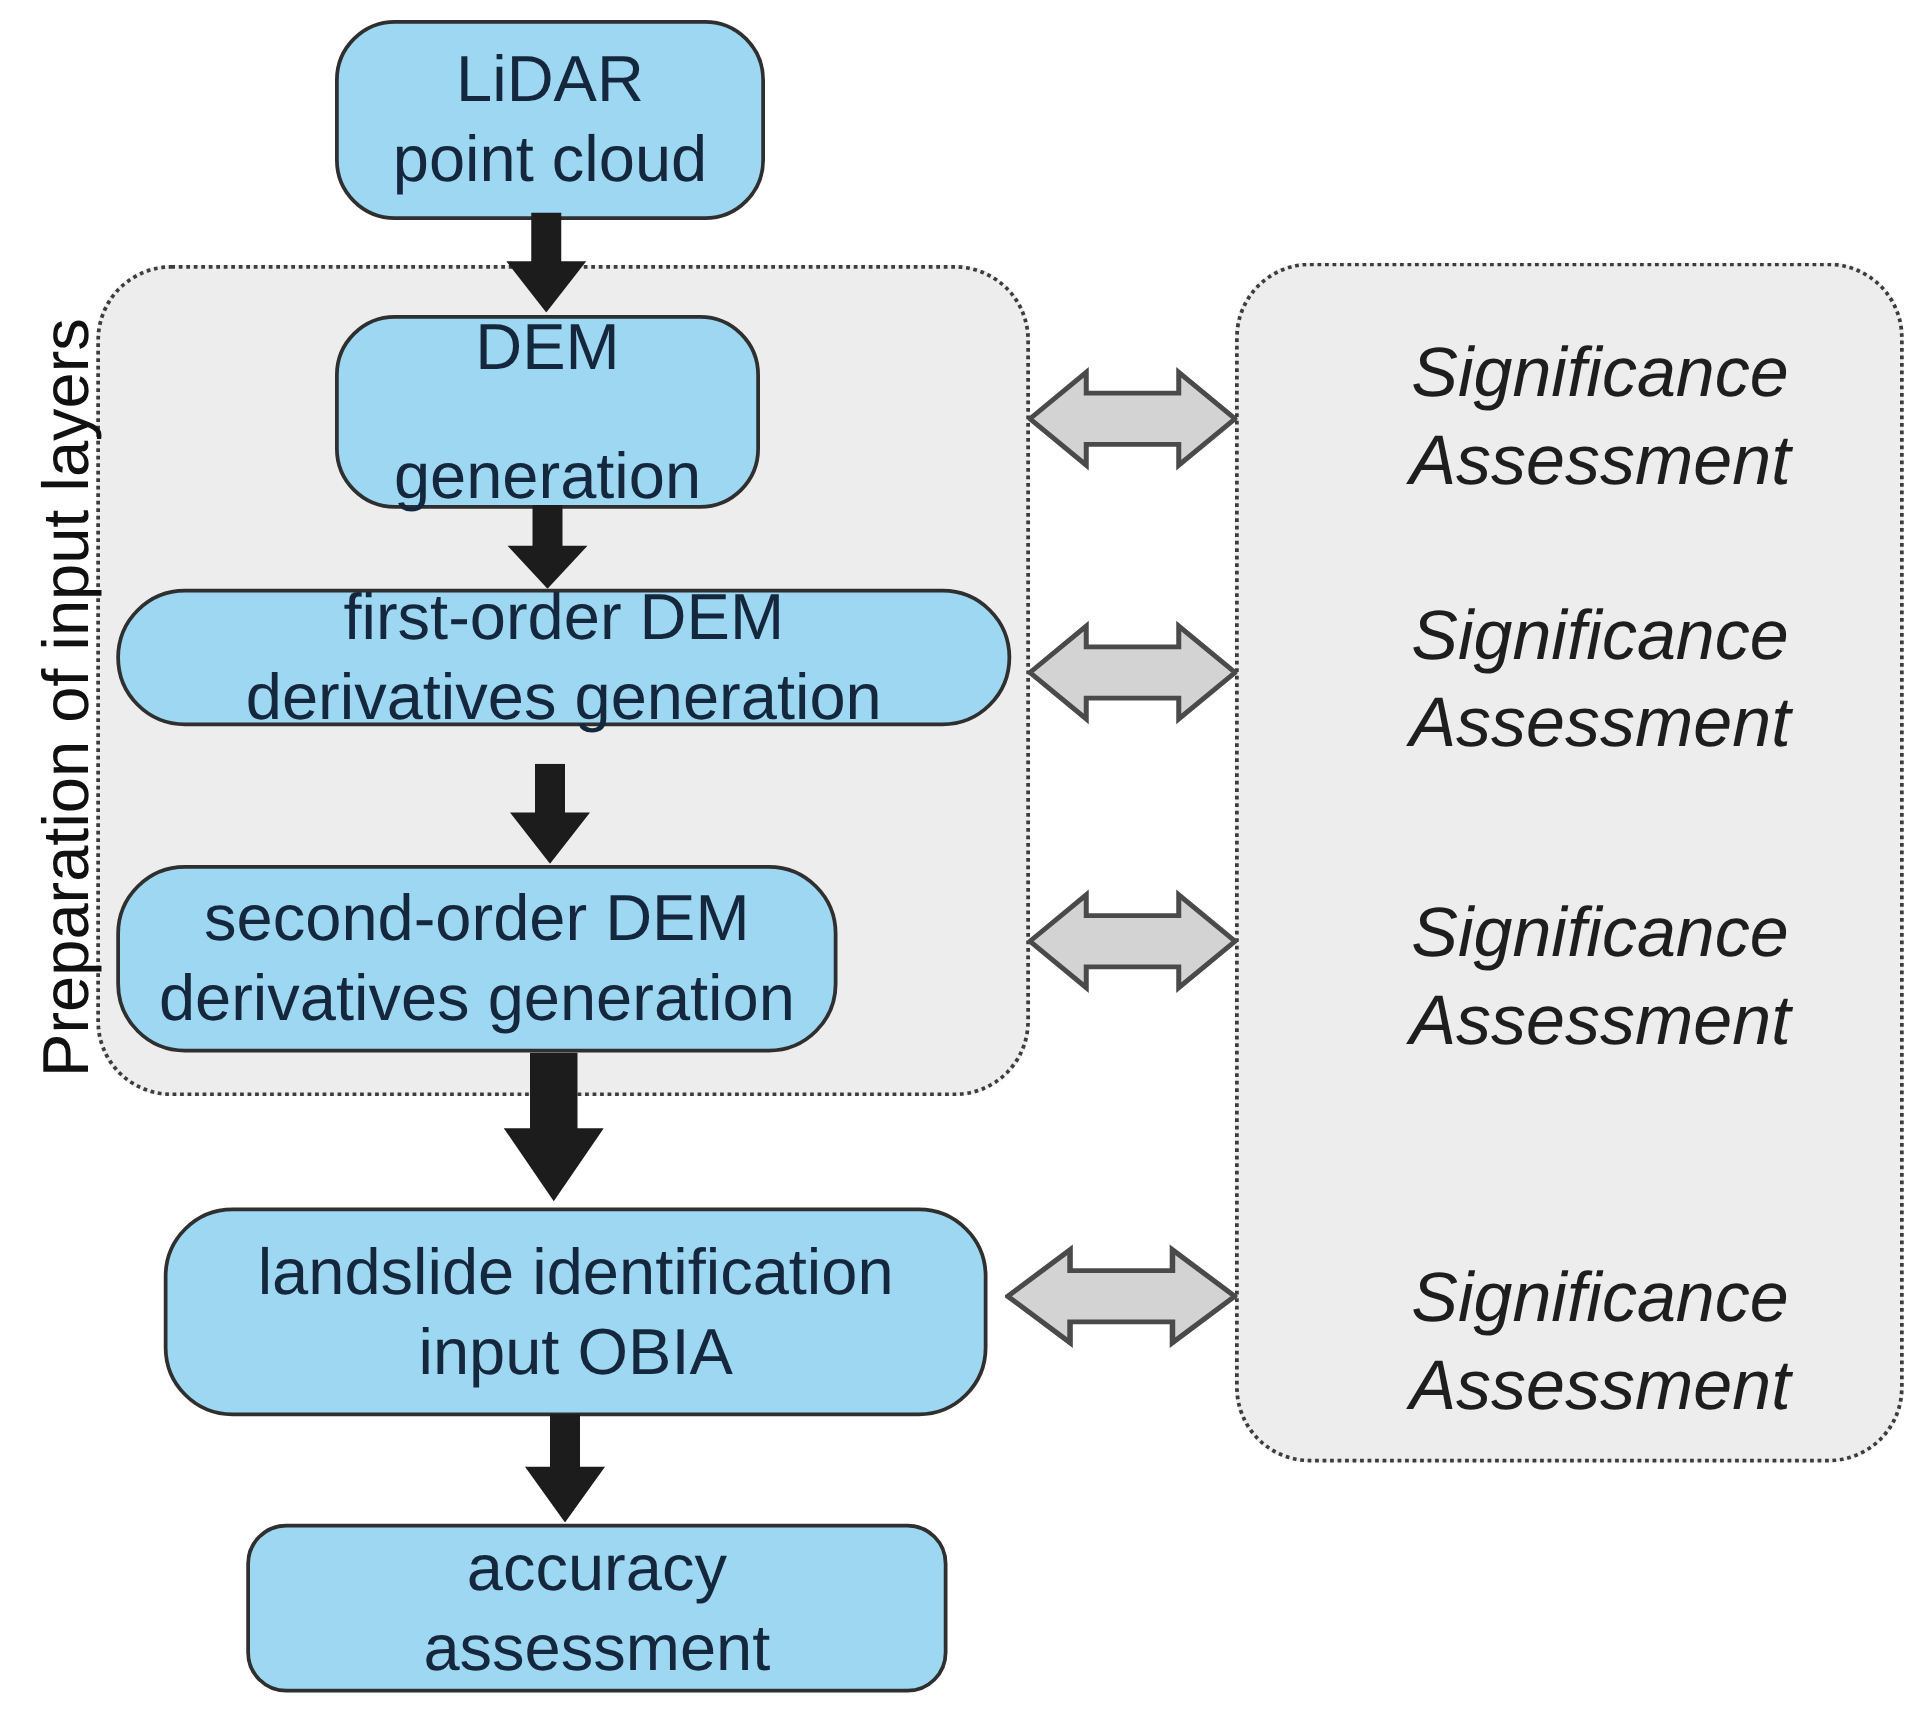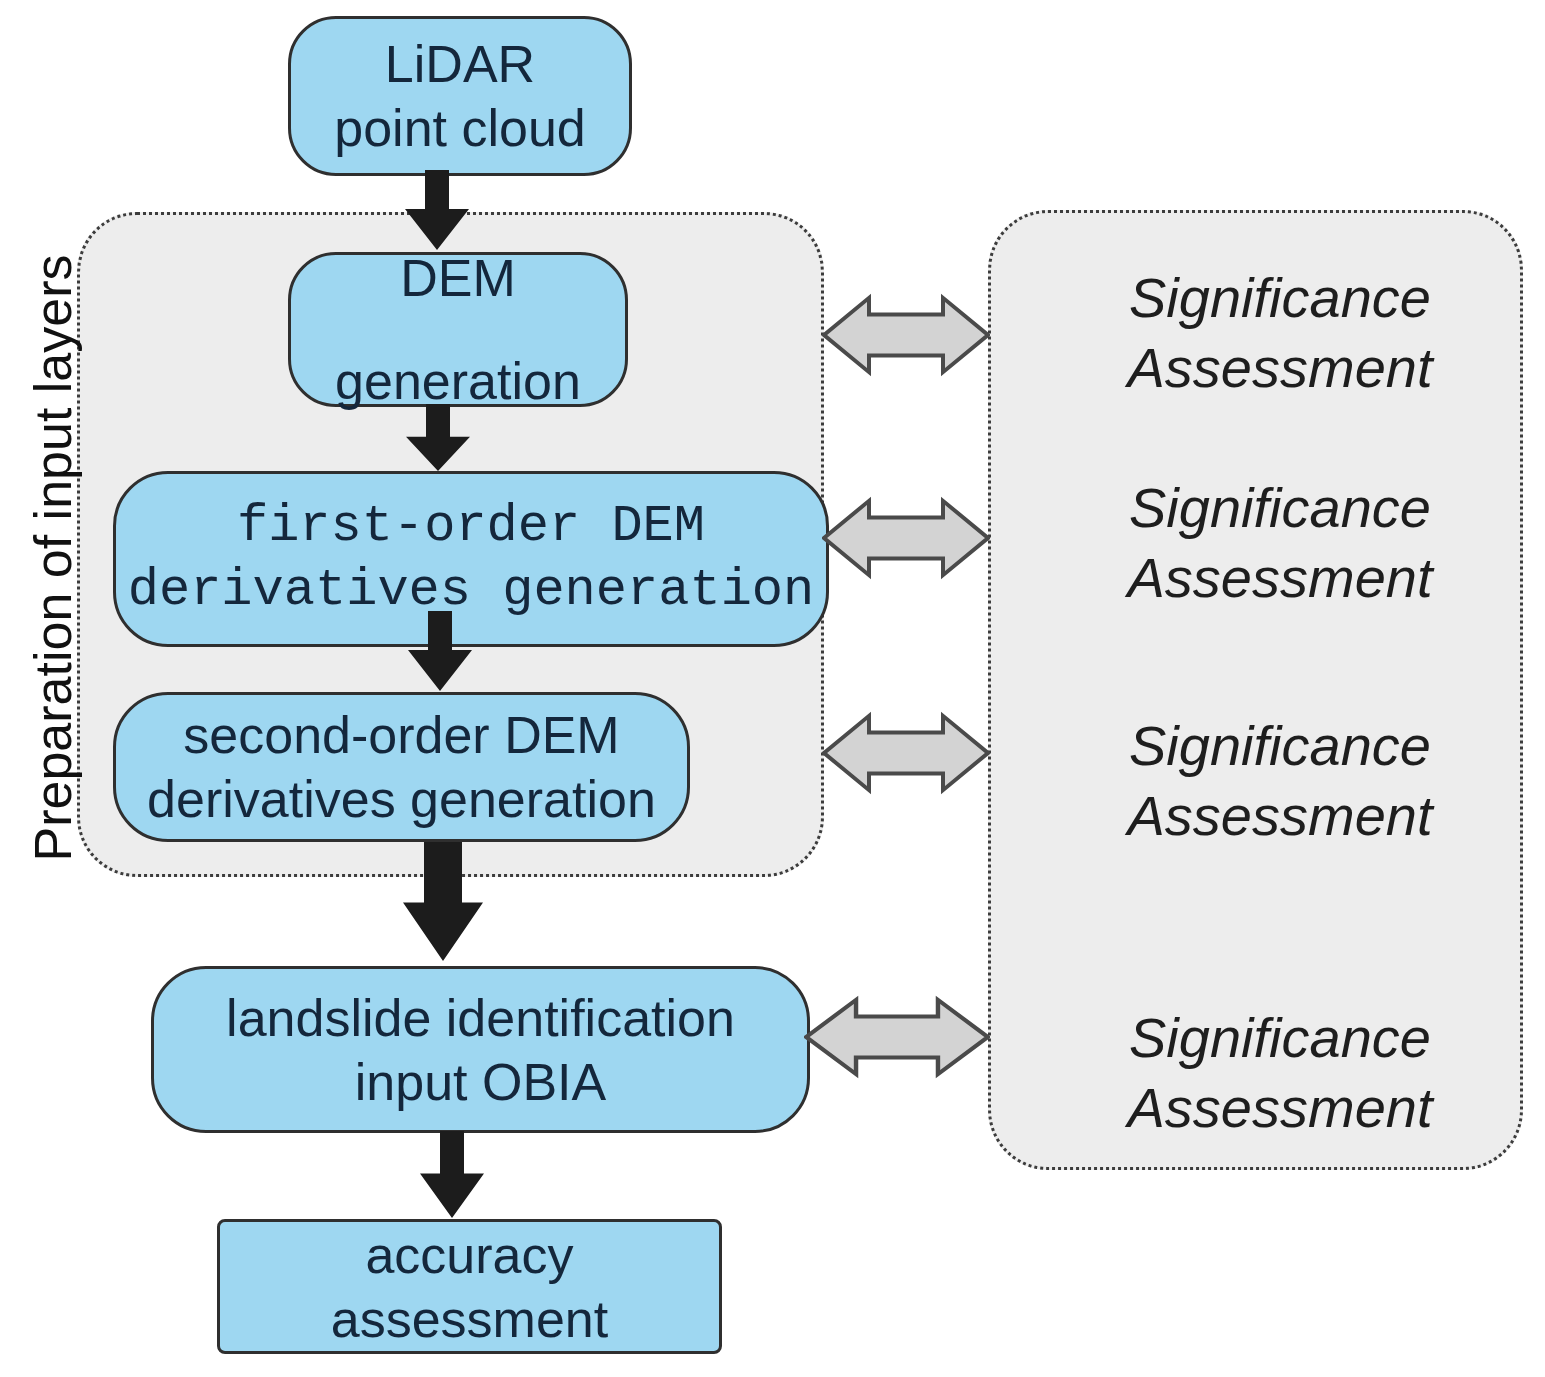--- a/index.html
+++ b/index.html
@@ -24,21 +24,20 @@
     box-sizing:border-box;
     display:flex;
     flex-direction:column;
     align-items:center;
     justify-content:center;
     text-align:right;
     color:#14273c;
     font-size:52px;
     line-height:64px;
     letter-spacing:0px;
-    margin-left:20px;
   }
   .arrow{position:absolute;display:block;}
   .sig-label{
     position:absolute;
     width:500px;
     text-align:center;
     color:#1e1e1e;
     font-size:56px;
     line-height:70px;
     font-style:italic;
@@ -70,36 +69,36 @@
   <div class="node" style="left:268px;top:16px;width:344px;height:160px;border-radius:48px;">
     <span>LiDAR</span>
     <span>point cloud</span>
   </div>
 
   <div class="node" style="left:268px;top:252px;width:340px;height:155px;border-radius:48px;gap:39px;">
     <span>DEM</span>
     <span>generation</span>
   </div>
 
-  <div class="node" style="left:93px;top:471px;width:716px;height:176px;border-radius:55px;font-family:Liberation Mono, monospace;">
+  <div class="node" style="left:93px;top:471px;width:716px;height:110px;border-radius:55px;">
     <span>first-order DEM</span>
     <span>derivatives generation</span>
   </div>
 
   <div class="node" style="left:93px;top:692px;width:577px;height:150px;border-radius:55px;">
     <span>second-order DEM</span>
     <span>derivatives generation</span>
   </div>
 
   <div class="node" style="left:131px;top:966px;width:659px;height:167px;border-radius:55px;">
     <span>landslide identification</span>
     <span>input OBIA</span>
   </div>
 
-  <div class="node" style="left:197px;top:1219px;width:505px;height:135px;border-radius:8px;">
+  <div class="node" style="left:197px;top:1219px;width:561px;height:135px;border-radius:32px;">
     <span>accuracy</span>
     <span>assessment</span>
   </div>
 
   <svg class="arrow" style="left:405px;top:170px;" width="64" height="80" viewBox="0 0 64 78" preserveAspectRatio="none">
     <polygon points="20,0 44,0 44,38 64,38 32,78 0,38 20,38" fill="#1c1c1c"></polygon>
   </svg>
 
   <svg class="arrow" style="left:406px;top:404px;" width="64" height="67" viewBox="0 0 64 78" preserveAspectRatio="none">
     <polygon points="20,0 44,0 44,38 64,38 32,78 0,38 20,38" fill="#1c1c1c"></polygon>

